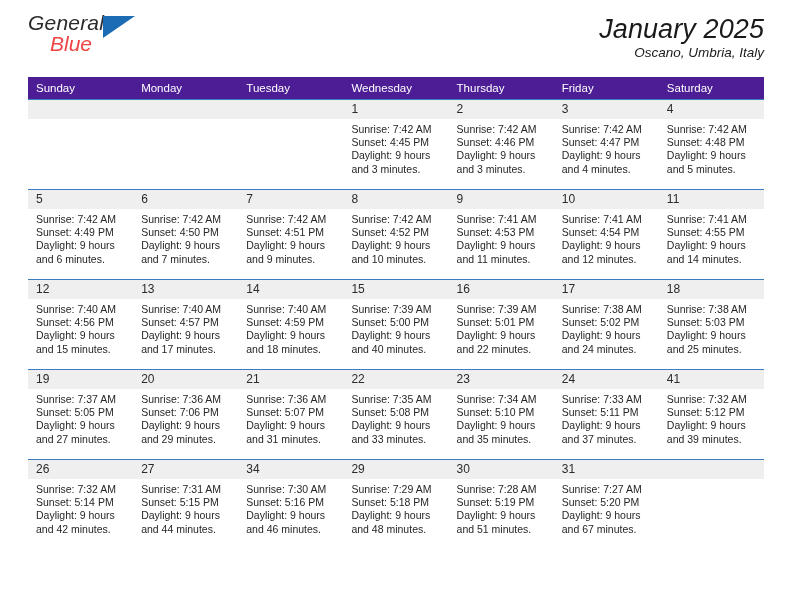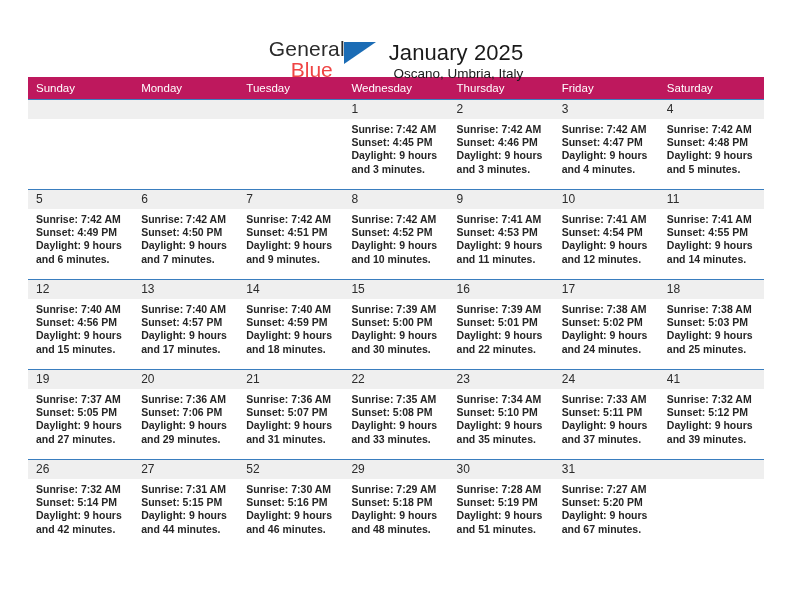--- a/index.html
+++ b/index.html
@@ -14,23 +14,24 @@
     position: relative;
     width: 792px;
     height: 612px;
     padding: 0 28px;
   }
 
   
   .header {
     display: flex;
     align-items: flex-start;
-    justify-content: center;
+    justify-content: space-between;
     height: 72px;
-    padding-top: 38px;
+    padding-top: 12px;
+    font-style: italic;
   }
   .brand {
     position: relative;
     width: 120px;
     height: 46px;
     line-height: 1;
   }
   .brand-general {
     font-size: 21px;
     color: #2b2b2b;
@@ -49,40 +50,40 @@
   .brand-flag {
     position: absolute;
     top: 4px;
     left: 75px;
     width: 0; height: 0;
     border-left: 32px solid #1b6cb5;
     border-bottom: 22px solid transparent;
   }
   .title-block { text-align: right; padding-top: 2px; }
   .cal-title {
-    font-size: 22px;
+    font-size: 27px;
     font-weight: normal;
     color: #1a1a1a;
     letter-spacing: .1px;
   }
   .cal-subtitle {
     font-size: 13.5px;
     color: #1a1a1a;
     margin-top: 0;
   }
 
   
   .calendar {
     width: 736px;
     border-collapse: collapse;
     table-layout: fixed;
     margin-top: 5px;
   }
   .calendar th {
-    background: #be185d;
+    background: #4c1d95;
     color: #ffffff;
     font-size: 11.5px;
     font-weight: normal;
     text-align: left;
     padding: 5px 0 5px 8px;
     height: 21px;
   }
   .calendar td {
     vertical-align: top;
     width: 105.14px;
@@ -97,21 +98,20 @@
     color: #2b2b2b;
     padding: 3px 0 3px 8px;
     height: 19px;
     line-height: 13px;
   }
   .info {
     padding: 4px 6px 0 8px;
     font-size: 10.5px;
     line-height: 13.2px;
     color: #262626;
-    font-weight: bold;
   }
   .info div { white-space: nowrap; }
 </style>
 </head>
 <body>
 
 <div class="page">
 
   <div class="header">
     <div class="brand">
@@ -277,21 +277,21 @@
               <div>Daylight: 9 hours</div>
               <div>and 18 minutes.</div>
             </div>
           </td>
           <td>
             <div class="daynum">15</div>
             <div class="info">
               <div>Sunrise: 7:39 AM</div>
               <div>Sunset: 5:00 PM</div>
               <div>Daylight: 9 hours</div>
-              <div>and 30 minutes.</div>
+              <div>and 40 minutes.</div>
             </div>
           </td>
           <td>
             <div class="daynum">16</div>
             <div class="info">
               <div>Sunrise: 7:39 AM</div>
               <div>Sunset: 5:01 PM</div>
               <div>Daylight: 9 hours</div>
               <div>and 22 minutes.</div>
             </div>
@@ -393,21 +393,21 @@
           <td>
             <div class="daynum">27</div>
             <div class="info">
               <div>Sunrise: 7:31 AM</div>
               <div>Sunset: 5:15 PM</div>
               <div>Daylight: 9 hours</div>
               <div>and 44 minutes.</div>
             </div>
           </td>
           <td>
-            <div class="daynum">52</div>
+            <div class="daynum">34</div>
             <div class="info">
               <div>Sunrise: 7:30 AM</div>
               <div>Sunset: 5:16 PM</div>
               <div>Daylight: 9 hours</div>
               <div>and 46 minutes.</div>
             </div>
           </td>
           <td>
             <div class="daynum">29</div>
             <div class="info">

